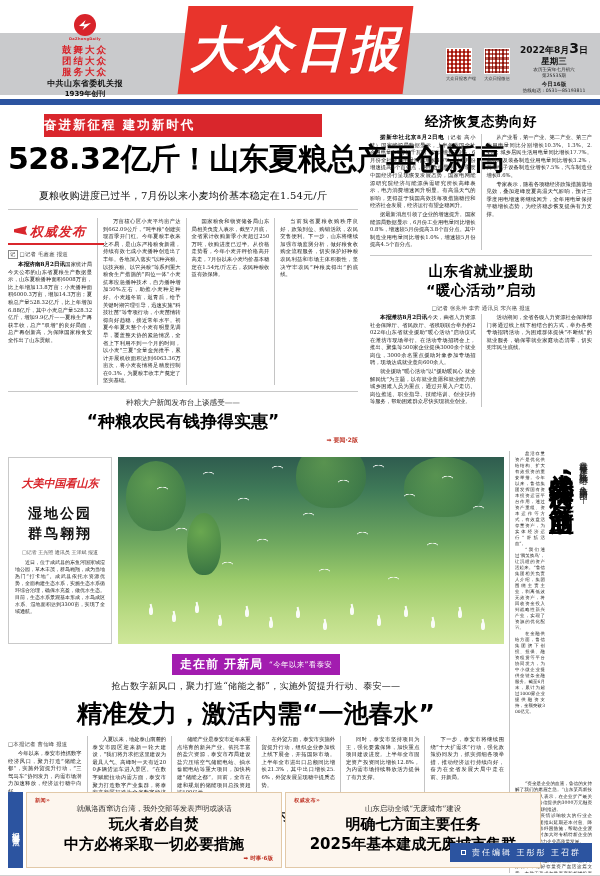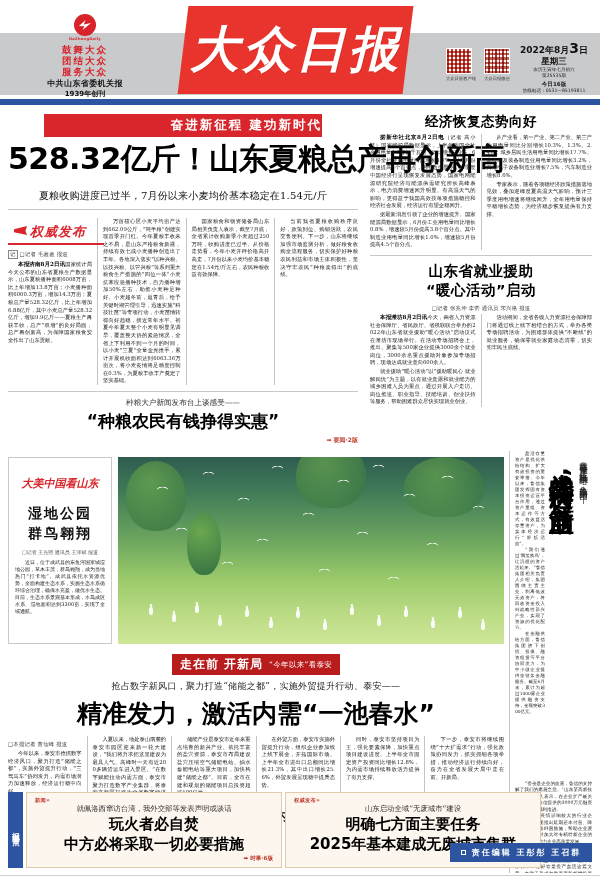--- a/index.html
+++ b/index.html
@@ -90,21 +90,21 @@
   .mast-week { font-size: 8.5px; color: #111; font-weight: bold; line-height: 11px; }
   .mast-meta { font-size: 4.6px; color: #222; line-height: 6.4px; }
   .mast-meta.bold { font-weight: bold; font-size: 5.6px; line-height: 8px; }
 
   
   .body-wrap { position: relative; padding: 0 8px; }
   .rule-h { height: 1px; background: #c8c8c8; width: 100%; }
 
   
   .banner-red {
-    background: #d9262c; color: #fff; text-align: right;
+    background: #d9262c; color: #fff; text-align: left;
     font-size: 12.5px; font-weight: bold; letter-spacing: 2px;
     padding: 3px 0; width: 278px; margin: 6px auto 0;
   }
   .headline-main {
     text-align: center; font-size: 30px; font-weight: bold; color: #000;
     letter-spacing: -0.5px; line-height: 36px; margin-top: 4px;
     font-family: "DejaVu Sans", "Liberation Sans", sans-serif;
     white-space: nowrap;
   }
   .subhead-main {
@@ -200,21 +200,21 @@
     position: absolute; width: 4px; height: 8px; background: #fafcf8;
     border-radius: 45% 45% 40% 40%;
   }
   .gbird::after {
     content: ""; position: absolute; top: -3px; left: 1px; width: 1.6px; height: 4px;
     background: #fafcf8; transform: rotate(-12deg);
   }
 
   
   .banner-red2 {
-    background: #b91c1c; color: #fff; display: inline-flex; align-items: center;
+    background: #a21caf; color: #fff; display: inline-flex; align-items: center;
     gap: 6px; padding: 2px 8px; font-weight: bold;
   }
   .banner-red2 .b1 { font-size: 12px; letter-spacing: 1px; }
   .banner-red2 .b2 { font-size: 7.5px; letter-spacing: .3px; font-weight: normal; }
   .banner2-wrap { text-align: center; margin-top: 9px; }
 
   .shoulder2 {
     text-align: center; font-size: 9px; color: #222; margin-top: 5px;
     font-family: "DejaVu Serif", "Liberation Serif", serif; letter-spacing: .3px;
   }
@@ -254,21 +254,21 @@
   .bbox-tag .chev { font-size: 6px; }
   .bbox-shoulder {
     text-align: center; font-size: 7.4px; color: #333; margin-top: 0px;
     font-family: "DejaVu Serif", "Liberation Serif", serif;
   }
   .bbox-h { text-align: center; font-size: 15px; font-weight: bold; color: #000; line-height: 20px; }
   .bbox-jump { text-align: right; font-size: 5.6px; color: #c0392b; font-weight: bold; margin-top: 1px; }
 
   .editor-bar {
     background: #2c54a0; color: #fff; text-align: center;
-    font-size: 8px; font-weight: bold; letter-spacing: 2px; padding: 4px 0;
+    font-size: 8px; font-weight: normal; letter-spacing: 2px; padding: 4px 0;
   }
   .editor-bar .sq {
     display: inline-block; width: 5px; height: 5px; border: 1px solid #fff;
     margin-right: 6px; vertical-align: middle;
   }
 
   .footer-line { position:absolute; left:0; bottom:0; width:600px; height:1px; background:#d0d0d0;}
 </style>
 </head>
 <body>

